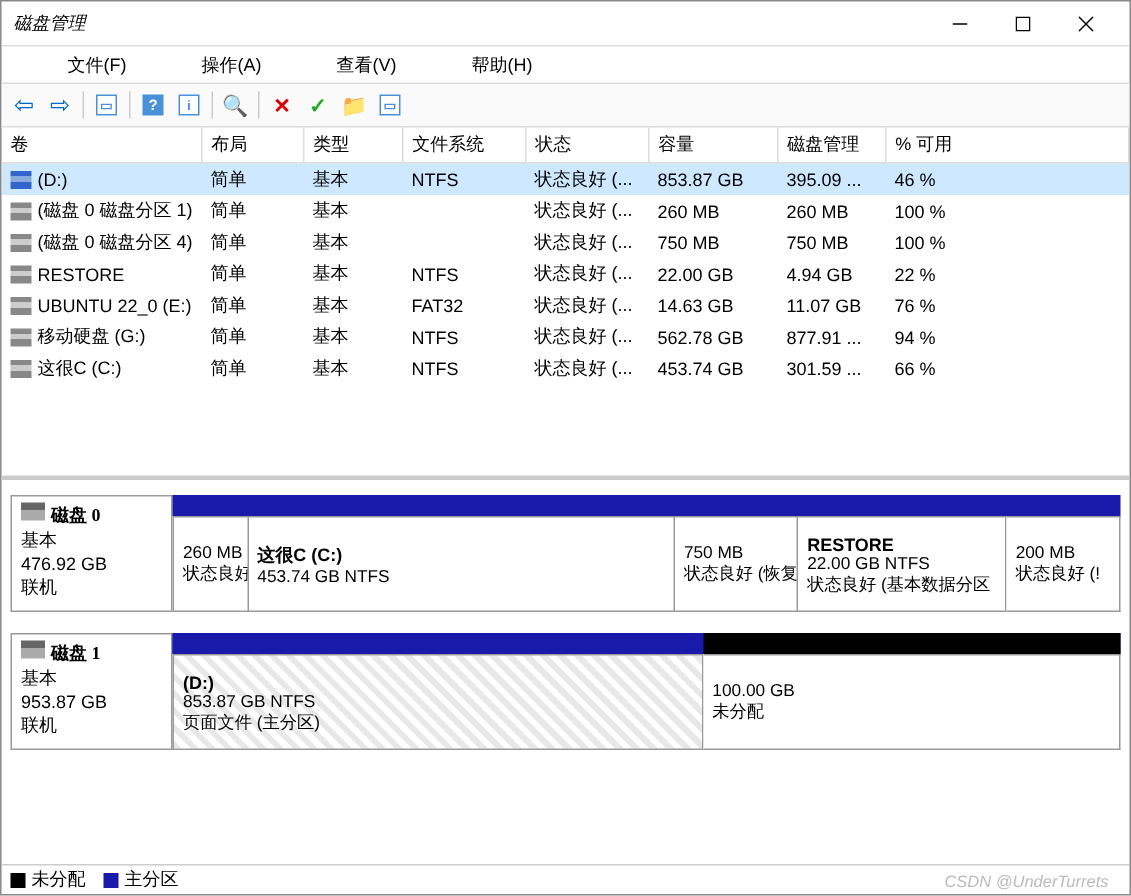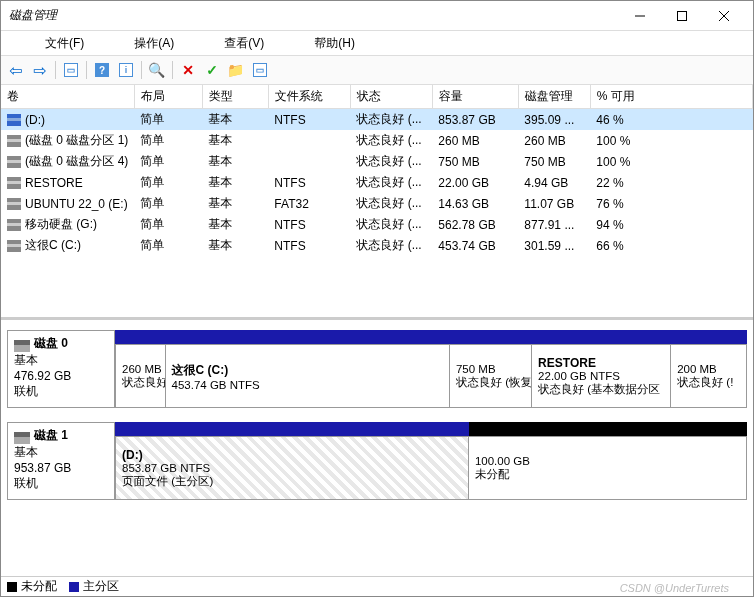--- a/index.html
+++ b/index.html
@@ -21,37 +21,37 @@
 table.vol th { text-align: left; font-weight: normal; padding: 3px 6px; background: #fff; border: 1px solid #ddd; border-top: none; position: sticky; top: 0; white-space: nowrap; }
 table.vol th:first-child { border-left: none; }
 table.vol td { padding: 2px 6px; white-space: nowrap; }
 table.vol tr.selected { background: #cde8ff; }
 .vol-icon { display: inline-block; width: 14px; height: 12px; margin-right: 4px; vertical-align: middle; }
 .vi-gray { background: linear-gradient(#888 30%, #ccc 30% 60%, #888 60%); }
 .vi-blue { background: linear-gradient(#3366cc 30%, #88aadd 30% 60%, #3366cc 60%); }
 .disk-pane { flex: 1; overflow: auto; padding: 4px; }
 .disk-row { display: flex; margin: 6px 2px 14px 2px; height: 78px; }
 .disk-info { width: 108px; border: 1px solid #999; padding: 4px 6px; background: #fff; }
-.disk-info .dname { font-weight: bold; display: flex; align-items: flex-end; gap: 4px; }
+.disk-info .dname { font-weight: bold; display: flex; align-items: flex-start; gap: 4px; font-family: Liberation Serif, serif; }
 .disk-hdr { display: inline-block; width: 16px; height: 12px; background: linear-gradient(#666 40%, #aaa 40%); }
 .disk-parts { flex: 1; display: flex; flex-direction: column; }
 .parts-cap { height: 14px; background: #1a1aaa; }
 .parts-cap.split { display: flex; }
 .parts-cap .cap-blue { background: #1a1aaa; }
 .parts-cap .cap-black { background: #000; }
 .parts-body { flex: 1; display: flex; }
 .part { border: 1px solid #999; border-left: none; padding: 4px 6px; overflow: hidden; display: flex; flex-direction: column; justify-content: center; background: #fff; }
 .part:first-child { border-left: 1px solid #999; }
 .part.sel { background: repeating-linear-gradient(45deg, #e8e8e8 0 4px, #fff 4px 8px); }
 .part .pname { font-weight: bold; white-space: nowrap; }
 .part .pline { white-space: nowrap; font-size: 11.5px; }
 .legend { height: 20px; border-top: 1px solid #ccc; display: flex; align-items: center; padding: 0 6px; gap: 12px; font-size: 12px; }
 .leg-item { display: flex; align-items: center; gap: 4px; }
 .leg-sw { width: 10px; height: 10px; }
-.watermark { position: absolute; right: 24px; bottom: 2px; color: #bbb; font-size: 11px; font-style: italic; pointer-events: none; }
+.watermark { position: absolute; right: 14px; bottom: 2px; color: #bbb; font-size: 11px; font-style: italic; pointer-events: none; }
 </style>
 </head>
 <body>
 
 <div class="title-bar">
   <span class="title">磁盘管理</span>
   <div class="title-btn">
       <svg width="10" height="10">
         <line x1="0" y1="5" x2="10" y2="5" stroke="#000"></line>
       </svg>

